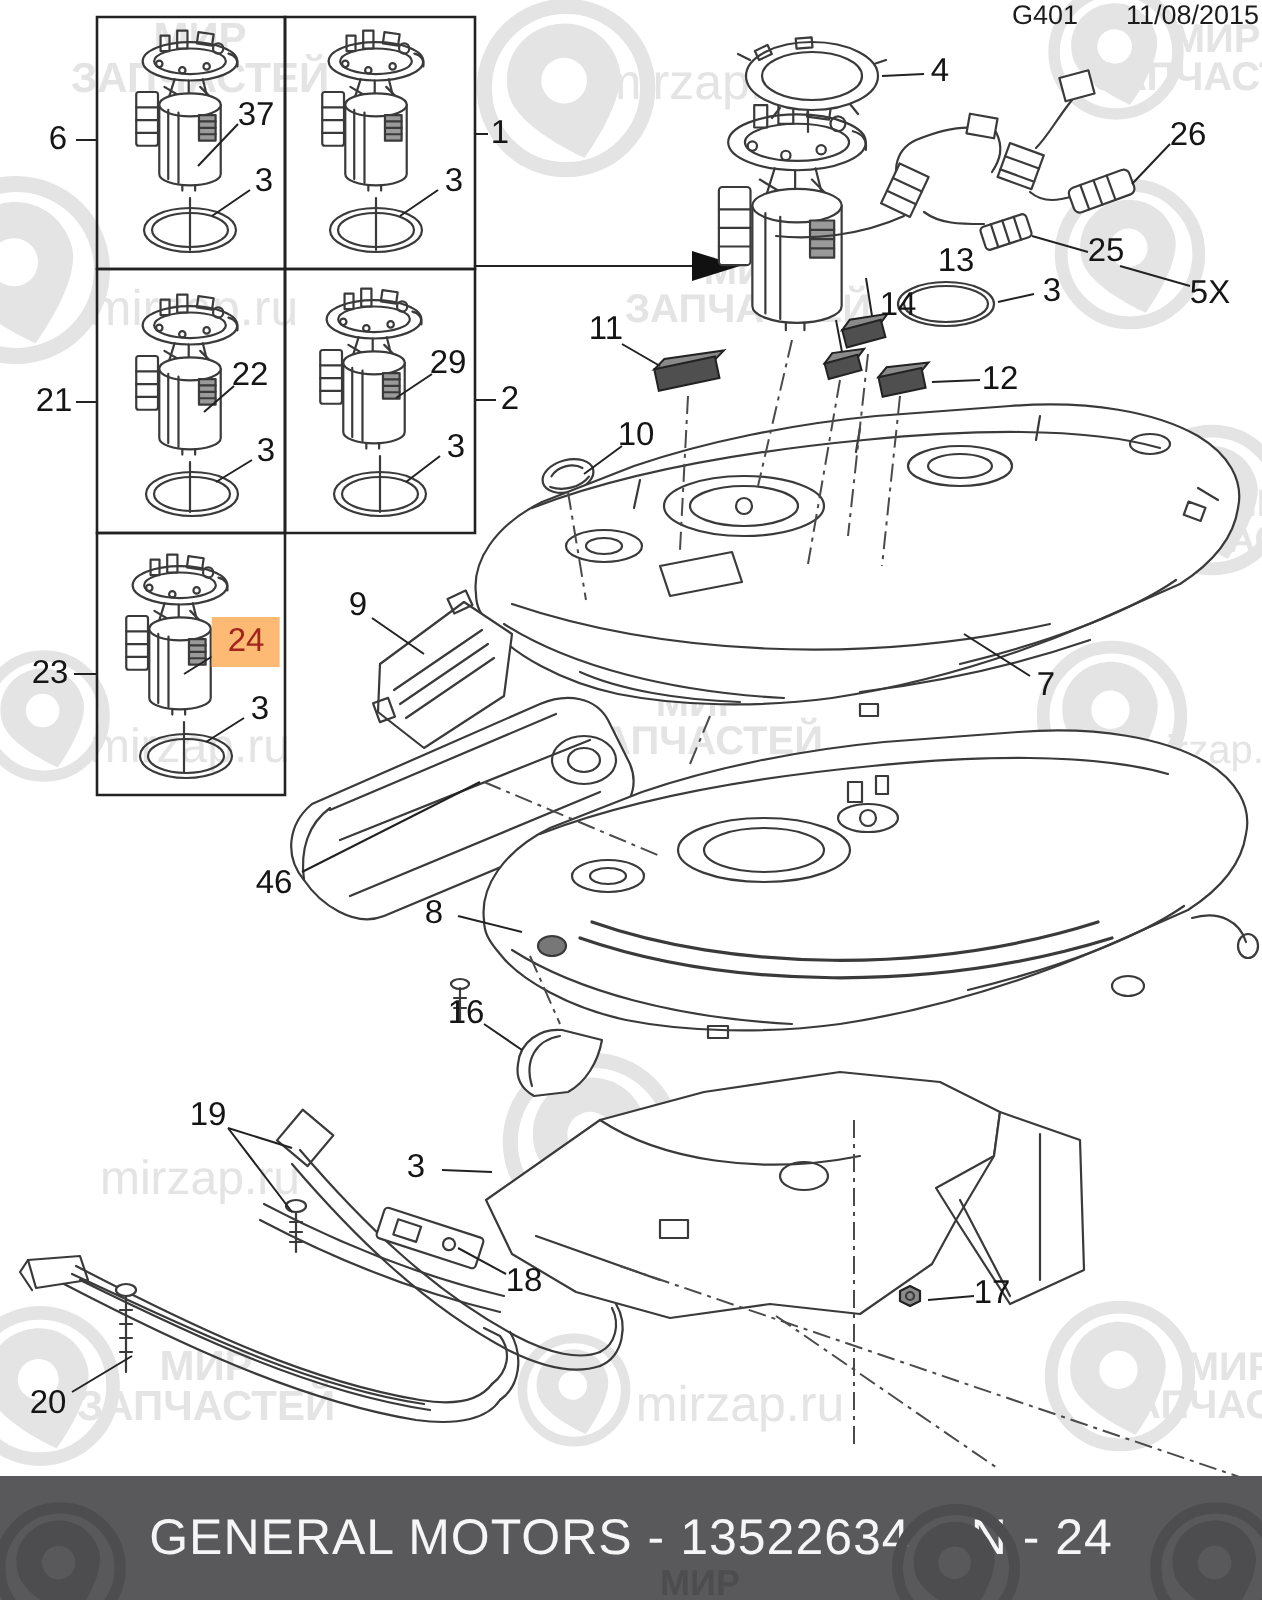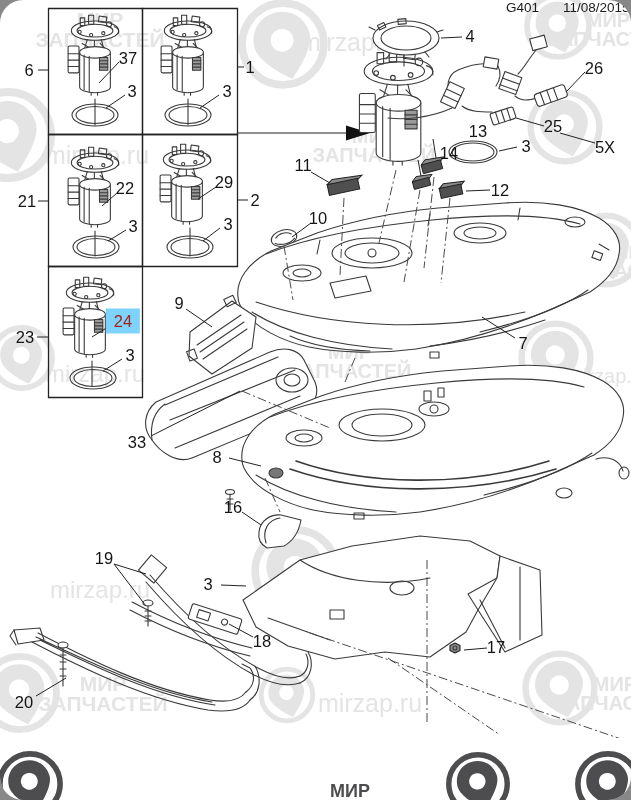--- a/index.html
+++ b/index.html
@@ -1,17 +1,17 @@
 <!DOCTYPE html>
 <html><head>
 <meta charset="utf-8">
 <style>
   html,body{margin:0;padding:0;background:#888;}
   .stage{position:relative;width:631px;height:800px;background:#ffffff;overflow:hidden;
-         font-family:"Liberation Sans",sans-serif;margin:0 auto;border-radius:23px;}
+         font-family:"Liberation Sans",sans-serif;margin:0 auto;}
   .wm{position:absolute;transform:translate(-50%,-50%);pointer-events:none;white-space:nowrap;}
   .wm svg{display:block;}
   svg.art{position:absolute;left:0;top:0;z-index:1;}
   .art *{vector-effect:non-scaling-stroke;}
   .lineart{stroke:#3a3a3a;fill:none;stroke-width:1.1;stroke-linecap:round;stroke-linejoin:round;}
   .boxes rect{stroke:#222;stroke-width:1.3;fill:none;}
   .leader{stroke:#222;stroke-width:1;fill:none;}
   .dashdot{stroke:#4a4a4a;stroke-width:1;fill:none;stroke-dasharray:9 3 2 3;}
   .whitefill{fill:#ffffff;}
   .darkpart{fill:#4f4f4f;stroke:#222;}
@@ -500,38 +500,42 @@
       <div class="callout" style="left: 132px; top: 91px;">3</div>
       <div class="callout" style="left: 250px; top: 67px;">1</div>
       <div class="callout" style="left: 227px; top: 91px;">3</div>
       <div class="callout" style="left: 27px; top: 201px;">21</div>
       <div class="callout" style="left: 125px; top: 188px;">22</div>
       <div class="callout" style="left: 133px; top: 226px;">3</div>
       <div class="callout" style="left: 224px; top: 182px;">29</div>
       <div class="callout" style="left: 255px; top: 200px;">2</div>
       <div class="callout" style="left: 228px; top: 224px;">3</div>
       <div class="callout" style="left: 25px; top: 337px;">23</div>
-      <div class="callout hl" style="left: 123px; top: 321px; background: #7dd3fc; color: rgb(163, 36, 30);">24</div>
+      <div class="callout hl" style="left: 123px; top: 321px; background: #fdba74; color: rgb(163, 36, 30);">24</div>
       <div class="callout" style="left: 130px; top: 355px;">3</div>
       <div class="callout" style="left: 179px; top: 303px;">9</div>
       <div class="callout" style="left: 470px; top: 36px;">4</div>
       <div class="callout" style="left: 594px; top: 68px;">26</div>
       <div class="callout" style="left: 553px; top: 126px;">25</div>
       <div class="callout" style="left: 605px; top: 147px;">5X</div>
       <div class="callout" style="left: 526px; top: 146px;">3</div>
       <div class="callout" style="left: 432px; top: 131px; margin-left: 46px;">13</div>
       <div class="callout" style="left: 417px; top: 153px; margin-left: 32px;">14</div>
       <div class="callout" style="left: 500px; top: 190px;">12</div>
       <div class="callout" style="left: 303px; top: 165px;">11</div>
       <div class="callout" style="left: 318px; top: 218px;">10</div>
       <div class="callout" style="left: 523px; top: 343px;">7</div>
-      <div class="callout" style="left: 137px; top: 442px;">33</div>
+      <div class="callout" style="left: 137px; top: 442px;">46</div>
       <div class="callout" style="left: 217px; top: 457px;">8</div>
       <div class="callout" style="left: 233px; top: 507px;">16</div>
       <div class="callout" style="left: 208px; top: 584px;">3</div>
       <div class="callout" style="left: 104px; top: 558px;">19</div>
       <div class="callout" style="left: 262px; top: 641px;">18</div>
       <div class="callout" style="left: 496px; top: 647px;">17</div>
       <div class="callout" style="left: 24px; top: 702px;">20</div>
     </div>
 
+  <div class="footer" style="background: rgb(89, 89, 91);">
+    <span style="color: rgb(245, 245, 245);">GENERAL MOTORS - 13522634</span>
+    <span style="color: rgb(245, 245, 245);">N - 24</span>
+  </div>
 
 </div>
 
 </body></html>

